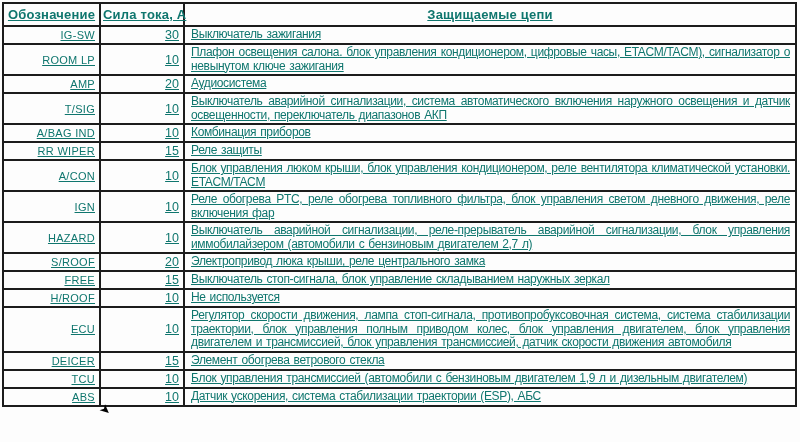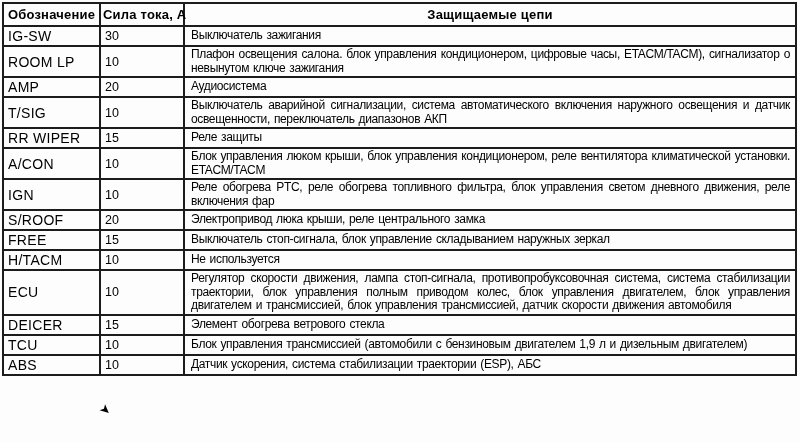--- a/index.html
+++ b/index.html
@@ -19,40 +19,41 @@
     position: absolute;
     left: 2px; top: 2px;
     width: 795px;
     border-collapse: collapse;
     table-layout: fixed;
     border: 2px solid #1c1c1c;
   }
   .fuse-table th, .fuse-table td {
     border: 2px solid #1c1c1c;
     vertical-align: middle;
-    color: #000000;
+    color: #0f766e;
+    text-decoration: underline;
   }
   .fuse-table th {
     font-size: 13px;
     font-weight: bold;
     text-align: center;
     padding: 3px 2px;
     letter-spacing: 0.2px;
     white-space: nowrap;
   }
   .fuse-table td { padding: 1px 4px; }
   td.c1 {
-    text-align: left;
-    font-size: 14px;
+    text-align: right;
+    font-size: 11px;
     letter-spacing: 0.3px;
     white-space: nowrap;
     margin-top: 14px;
   }
   td.c2 {
-    text-align: left;
+    text-align: right;
     font-size: 12.5px;
   }
   td.c3 {
     text-align: justify;
     font-size: 12px;
     line-height: 13.5px;
     letter-spacing: -0.35px;
     word-spacing: 1px;
     padding: 1px 5px 1px 6px;
   }
@@ -100,46 +101,56 @@
         <td class="c1">AMP</td>
         <td class="c2">20</td>
         <td class="c3">Аудиосистема</td>
       </tr>
       <tr>
         <td class="c1">T/SIG</td>
         <td class="c2">10</td>
         <td class="c3">Выключатель аварийной сигнализации, система автоматического включения наружного освещения и датчик освещенности, переключатель диапазонов АКП</td>
       </tr>
       <tr>
+        <td class="c1">A/BAG IND</td>
+        <td class="c2">10</td>
+        <td class="c3">Комбинация приборов</td>
+      </tr>
+      <tr>
         <td class="c1">RR WIPER</td>
         <td class="c2">15</td>
         <td class="c3">Реле защиты</td>
       </tr>
       <tr>
         <td class="c1">A/CON</td>
         <td class="c2">10</td>
         <td class="c3">Блок управления люком крыши, блок управления кондиционером, реле вентилятора климатической установки. ETACM/TACM</td>
       </tr>
       <tr>
         <td class="c1">IGN</td>
         <td class="c2">10</td>
         <td class="c3">Реле обогрева PTC, реле обогрева топливного фильтра, блок управления светом дневного движения, реле включения фар</td>
       </tr>
       <tr>
+        <td class="c1">HAZARD</td>
+        <td class="c2">10</td>
+        <td class="c3">Выключатель аварийной сигнализации, реле-прерыватель аварийной сигнализации, блок управления иммобилайзером (автомобили с бензиновым двигателем 2,7 л)</td>
+      </tr>
+      <tr>
         <td class="c1">S/ROOF</td>
         <td class="c2">20</td>
         <td class="c3">Электропривод люка крыши, реле центрального замка</td>
       </tr>
       <tr>
         <td class="c1">FREE</td>
         <td class="c2">15</td>
         <td class="c3">Выключатель стоп-сигнала, блок управление складыванием наружных зеркал</td>
       </tr>
       <tr>
-        <td class="c1">H/TACM</td>
+        <td class="c1">H/ROOF</td>
         <td class="c2">10</td>
         <td class="c3">Не используется</td>
       </tr>
       <tr>
         <td class="c1">ECU</td>
         <td class="c2">10</td>
         <td class="c3">Регулятор скорости движения, лампа стоп-сигнала, противопробуксовочная система, система стабилизации траектории, блок управления полным приводом колес, блок управления двигателем, блок управления двигателем и трансмиссией, блок управления трансмиссией, датчик скорости движения автомобиля</td>
       </tr>
       <tr>
         <td class="c1">DEICER</td>

